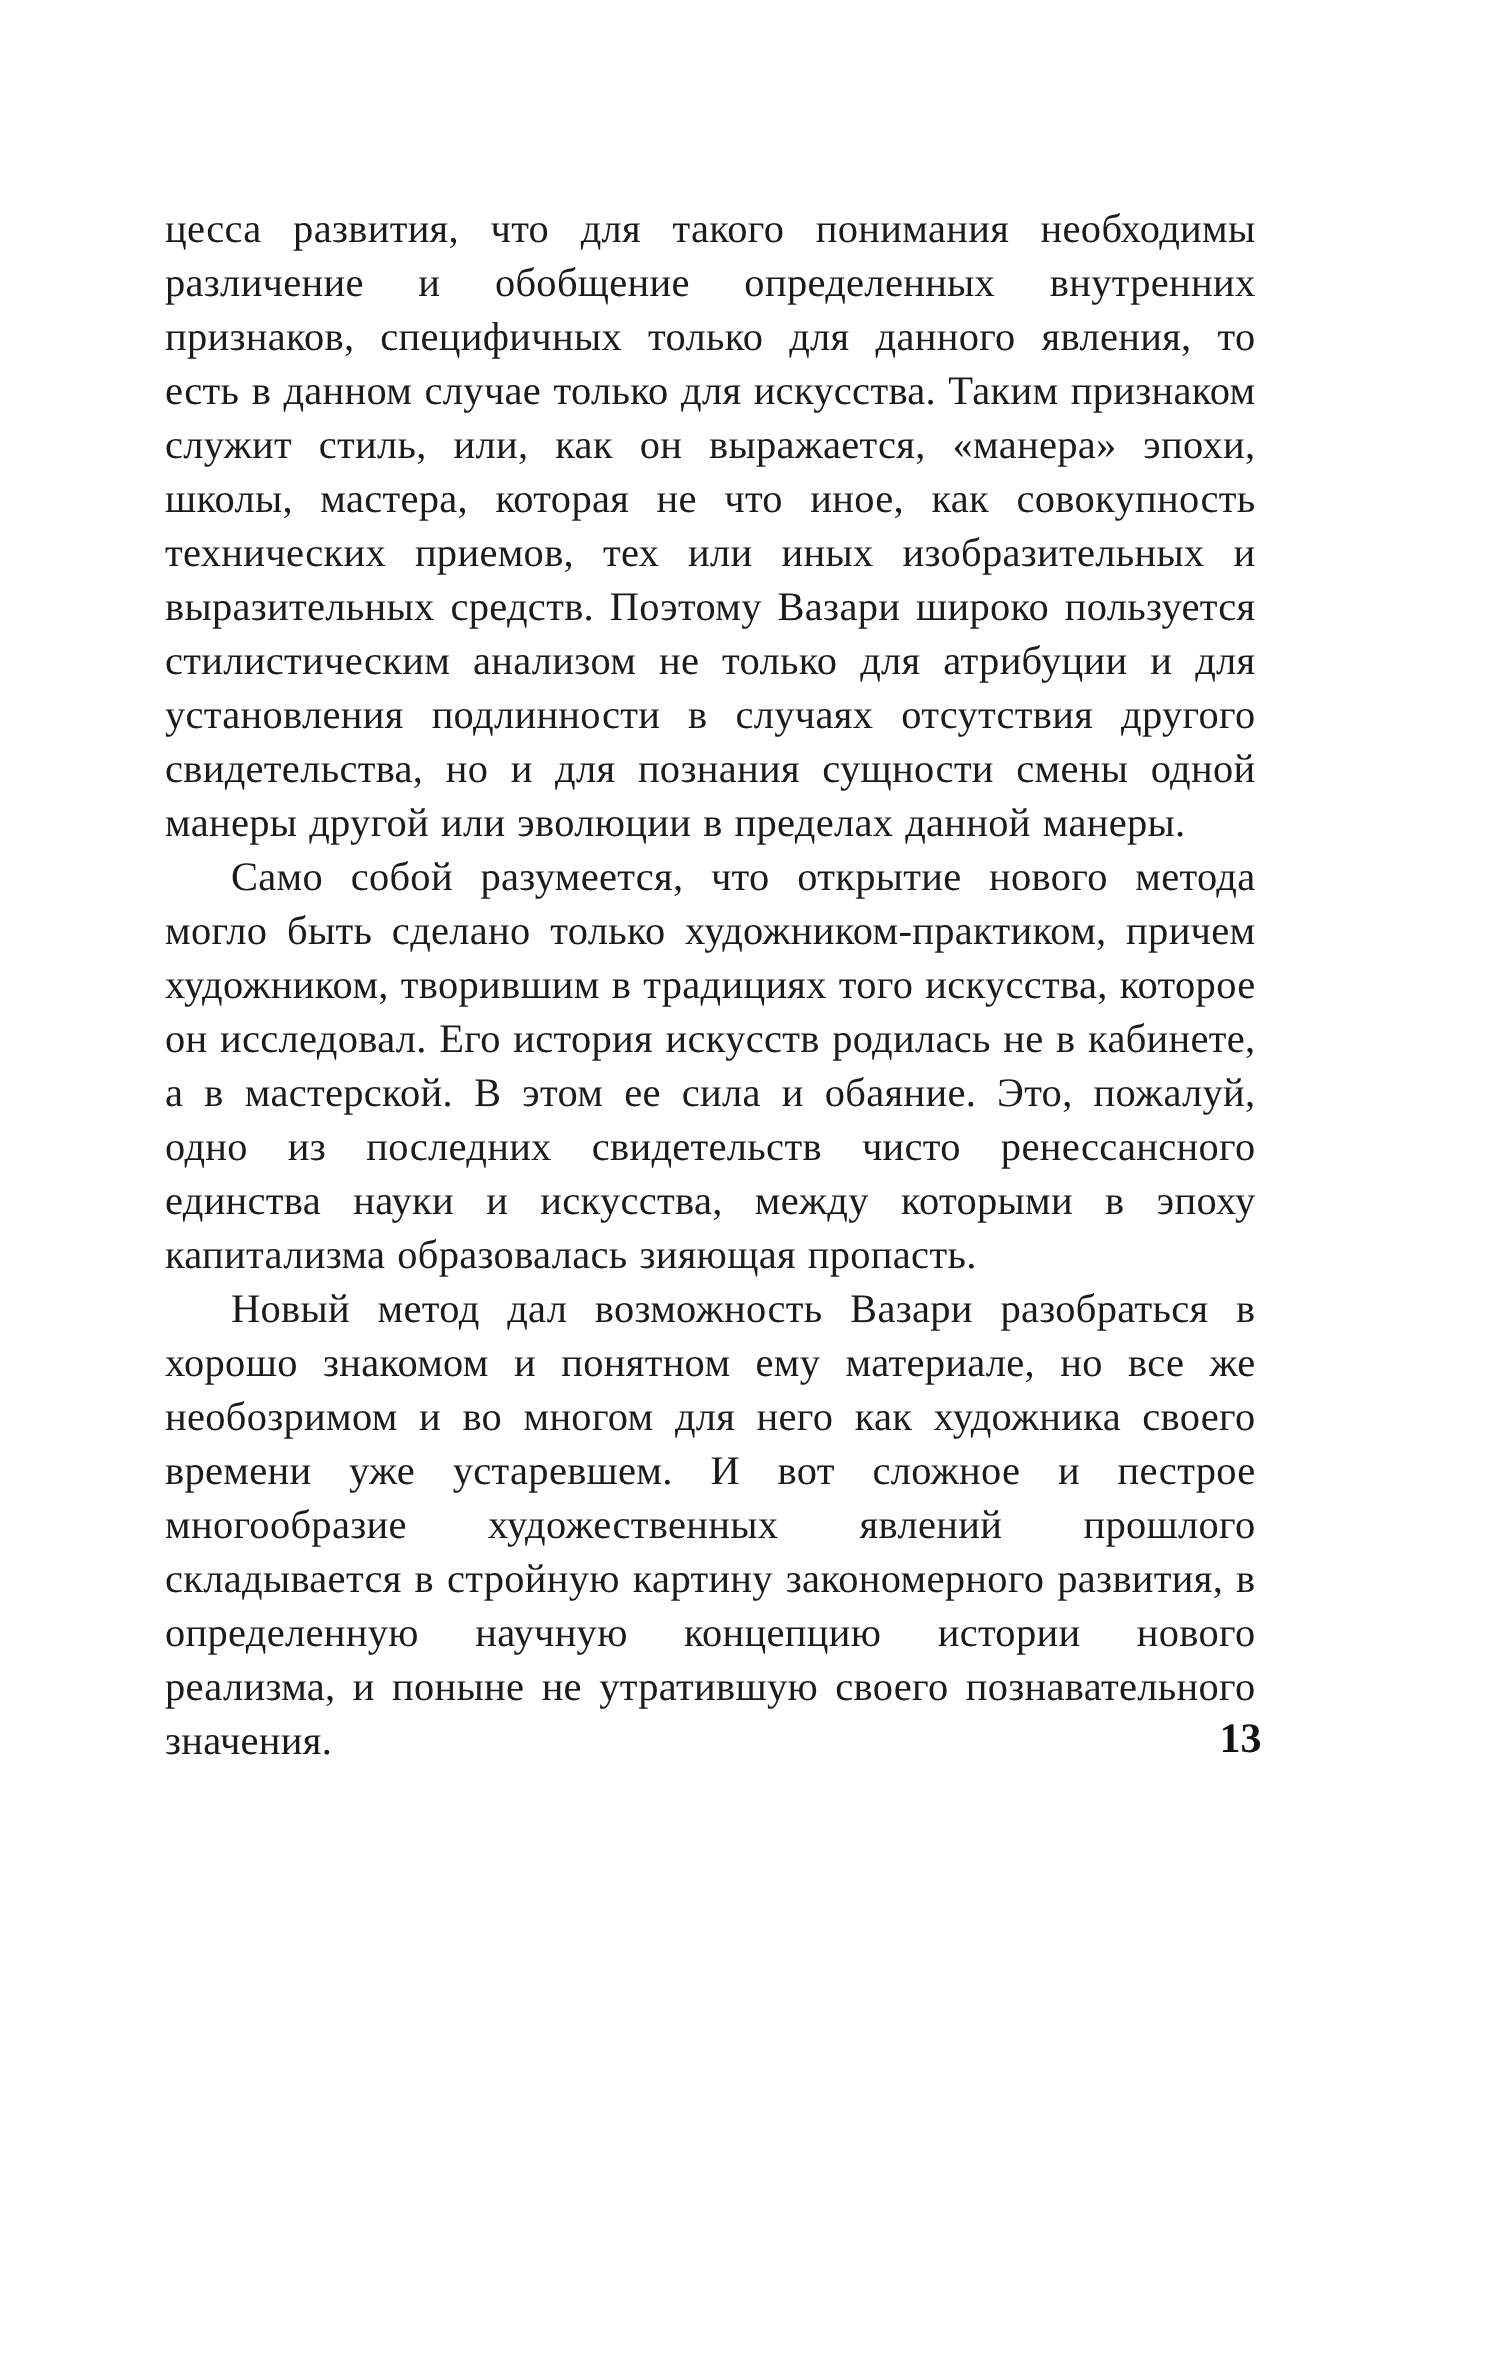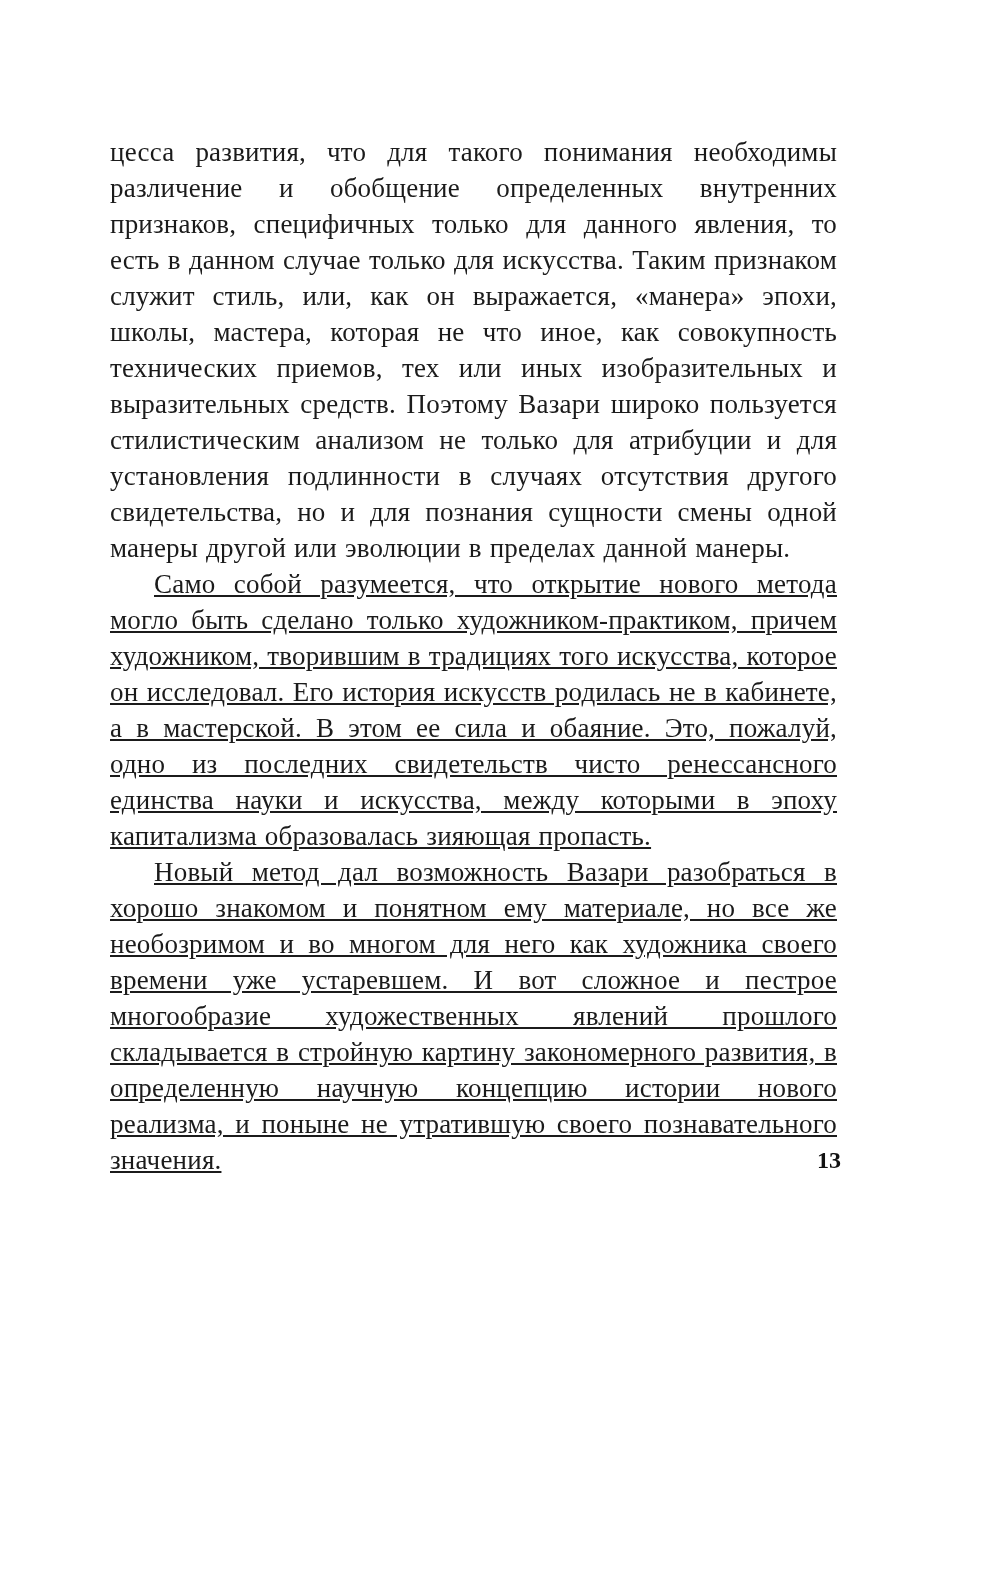--- a/index.html
+++ b/index.html
@@ -25,27 +25,26 @@
       margin: 0;
       font-size: 27px;
       line-height: 36px;
       text-align: justify;
       letter-spacing: 0.2px;
       word-spacing: 1px;
       text-indent: 0;
     }
     .para.indent {
       text-indent: 44px;
-      text-decoration: underline;
     }
     .page-number {
       position: absolute;
       right: -4px;
       bottom: 0;
-      font-size: 24px;
+      font-size: 28px;
       font-weight: bold;
       line-height: 36px;
       color: #111111;
     }
   </style>
 </head>
 <body>
 
 <div class="book-page">
   <div class="text-block">

